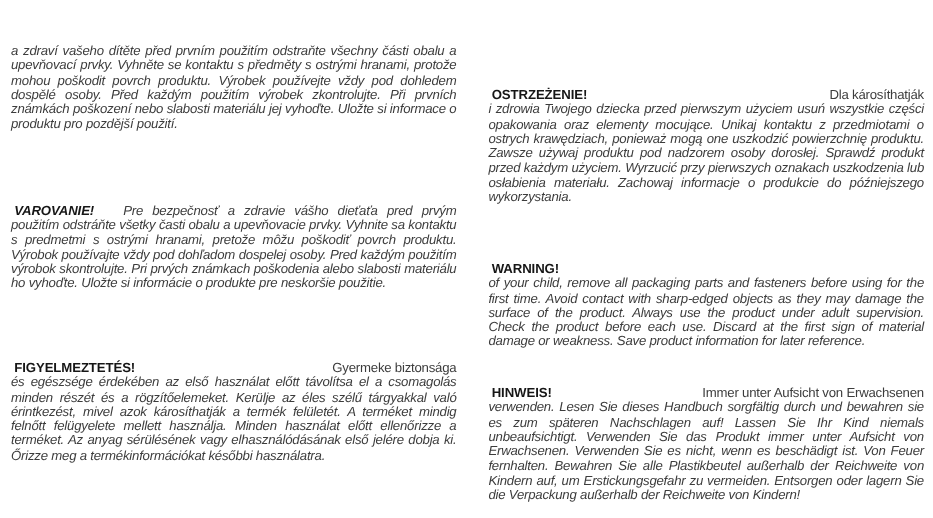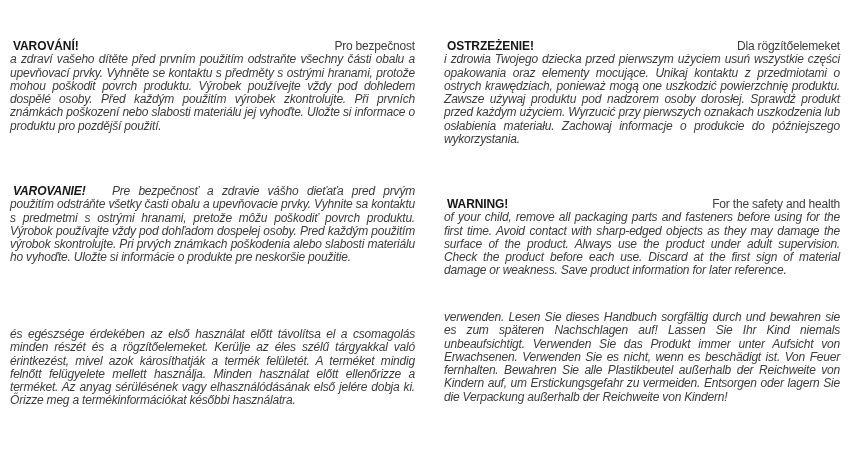--- a/index.html
+++ b/index.html
@@ -17,21 +17,21 @@
     color: #3c3c3c;
   }
   .section {
     position: absolute;
     font-size: 12px;
     line-height: 13.3px;
     letter-spacing: -0.2px;
     text-align: justify;
   }
   .section.col-left  { left: 10px;  width: 405px; }
-  .section.col-right { left: 444px; width: 396px; }
+  .section.col-right { left: 444px; width: 396px; margin-top: 40px; }
 
   .sec-cs { top: 40px; }
   .sec-sk { top: 185px; }
   .sec-hu { top: 328px; }
   .sec-pl { top: 40px; }
   .sec-en { top: 198px; }
   .sec-de { top: 311px; }
 
   .heading-row {
     display: flex;
@@ -59,48 +59,51 @@
     padding-left: 3px;
     margin-right: 18px;
   }
 </style>
 </head>
 <body>
 
 <div class="page">
 
   <section class="section col-left sec-cs" lang="cs">
-    <div class="heading-row">
-      <span class="heading">VAROVÁNÍ!</span>
-      <span class="lead">Pro bezpečnost</span>
-    </div>
     <p class="body">a zdraví vašeho dítěte před prvním použitím odstraňte všechny části obalu a upevňovací prvky. Vyhněte se kontaktu s předměty s ostrými hranami, protože mohou poškodit povrch produktu. Výrobek používejte vždy pod dohledem dospělé osoby. Před každým použitím výrobek zkontrolujte. Při prvních známkách poškození nebo slabosti materiálu jej vyhoďte. Uložte si informace o produktu pro pozdější použití.</p>
   </section>
 
   <section class="section col-left sec-sk inline-heading" lang="sk">
     <p class="body"><span class="heading">VAROVANIE!</span> <span>Pre bezpečnosť a zdravie vášho dieťaťa pred prvým použitím odstráňte všetky časti obalu a upevňovacie prvky. Vyhnite sa kontaktu s predmetmi s ostrými hranami, pretože môžu poškodiť povrch produktu. Výrobok používajte vždy pod dohľadom dospelej osoby. Pred každým použitím výrobok skontrolujte. Pri prvých známkach poškodenia alebo slabosti materiálu ho vyhoďte. Uložte si informácie o produkte pre neskoršie použitie.</span></p>
   </section>
 
   <section class="section col-left sec-hu" lang="hu">
+    <div class="heading-row">
+      <span class="heading">FIGYELMEZTETÉS!</span>
+      <span class="lead">Gyermeke biztonsága</span>
+    </div>
     <p class="body">és egészsége érdekében az első használat előtt távolítsa el a csomagolás minden részét és a rögzítőelemeket. Kerülje az éles szélű tárgyakkal való érintkezést, mivel azok károsíthatják a termék felületét. A terméket mindig felnőtt felügyelete mellett használja. Minden használat előtt ellenőrizze a terméket. Az anyag sérülésének vagy elhasználódásának első jelére dobja ki. Őrizze meg a termékinformációkat későbbi használatra.</p>
   </section>
 
   <section class="section col-right sec-pl" lang="pl">
     <div class="heading-row">
       <span class="heading">OSTRZEŻENIE!</span>
-      <span class="lead">Dla rögzítőelemeket</span>
+      <span class="lead">Dla károsíthatják</span>
     </div>
     <p class="body">i zdrowia Twojego dziecka przed pierwszym użyciem usuń wszystkie części opakowania oraz elementy mocujące. Unikaj kontaktu z przedmiotami o ostrych krawędziach, ponieważ mogą one uszkodzić powierzchnię produktu. Zawsze używaj produktu pod nadzorem osoby dorosłej. Sprawdź produkt przed każdym użyciem. Wyrzucić przy pierwszych oznakach uszkodzenia lub osłabienia materiału. Zachowaj informacje o produkcie do późniejszego wykorzystania.</p>
   </section>
 
   <section class="section col-right sec-en" lang="en">
     <div class="heading-row">
       <span class="heading">WARNING!</span>
-      <span class="lead">For the safety and health</span>
     </div>
     <p class="body">of your child, remove all packaging parts and fasteners before using for the first time. Avoid contact with sharp-edged objects as they may damage the surface of the product. Always use the product under adult supervision. Check the product before each use. Discard at the first sign of material damage or weakness. Save product information for later reference.</p>
   </section>
 
   <section class="section col-right sec-de" lang="de">
+    <div class="heading-row">
+      <span class="heading">HINWEIS!</span>
+      <span class="lead">Immer unter Aufsicht von Erwachsenen</span>
+    </div>
     <p class="body">verwenden. Lesen Sie dieses Handbuch sorgfältig durch und bewahren sie es zum späteren Nachschlagen auf! Lassen Sie Ihr Kind niemals unbeaufsichtigt. Verwenden Sie das Produkt immer unter Aufsicht von Erwachsenen. Verwenden Sie es nicht, wenn es beschädigt ist. Von Feuer fernhalten. Bewahren Sie alle Plastikbeutel außerhalb der Reichweite von Kindern auf, um Erstickungsgefahr zu vermeiden. Entsorgen oder lagern Sie die Verpackung außerhalb der Reichweite von Kindern!</p>
   </section>
 
 </div>
 
 </body></html>

